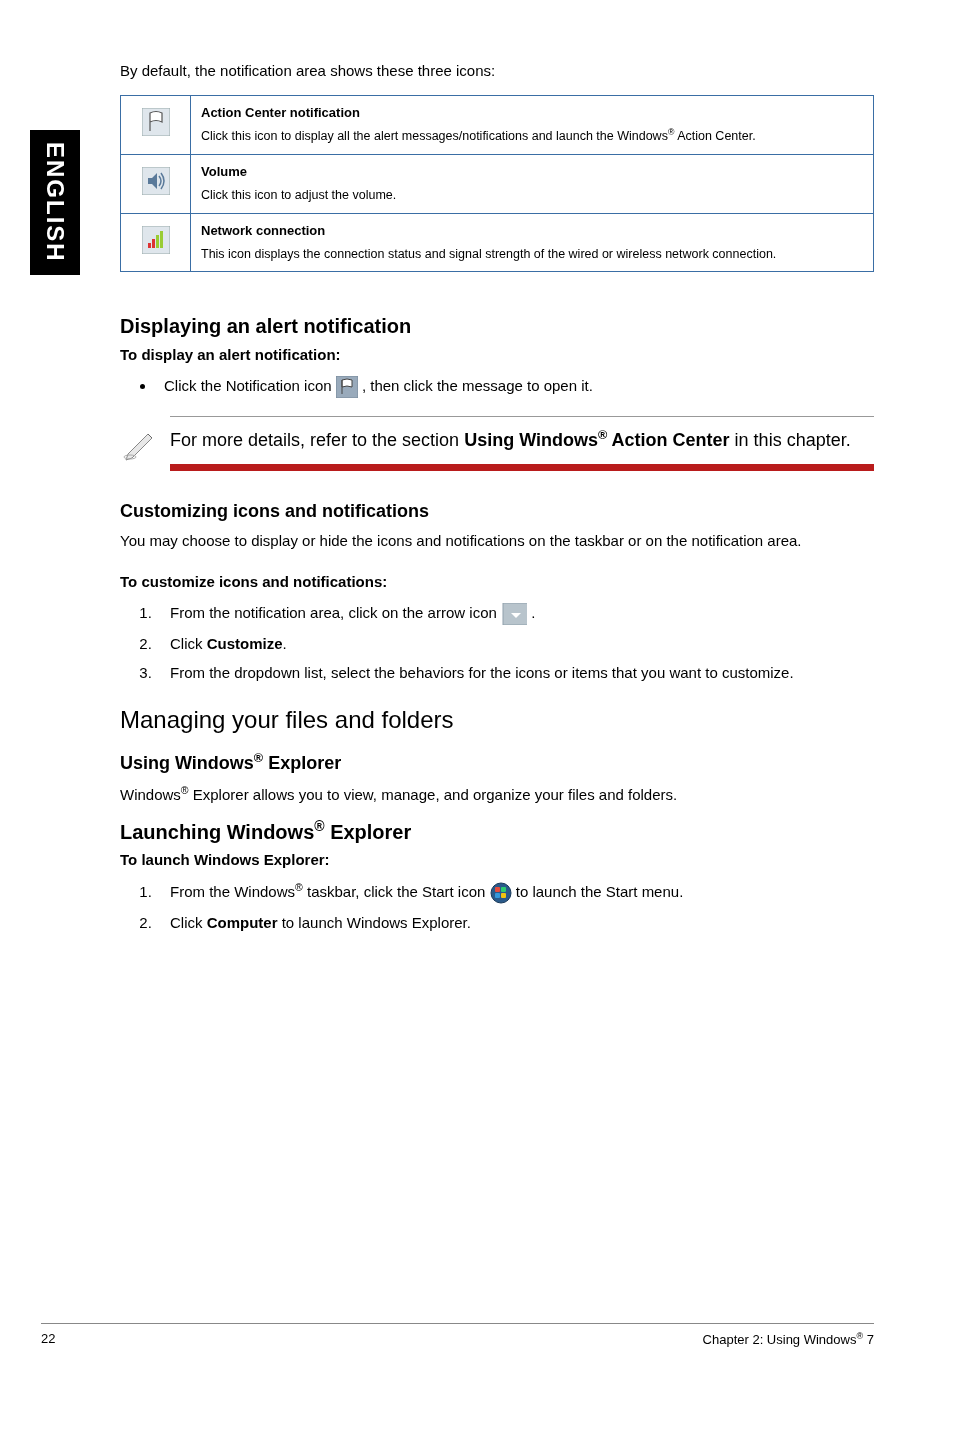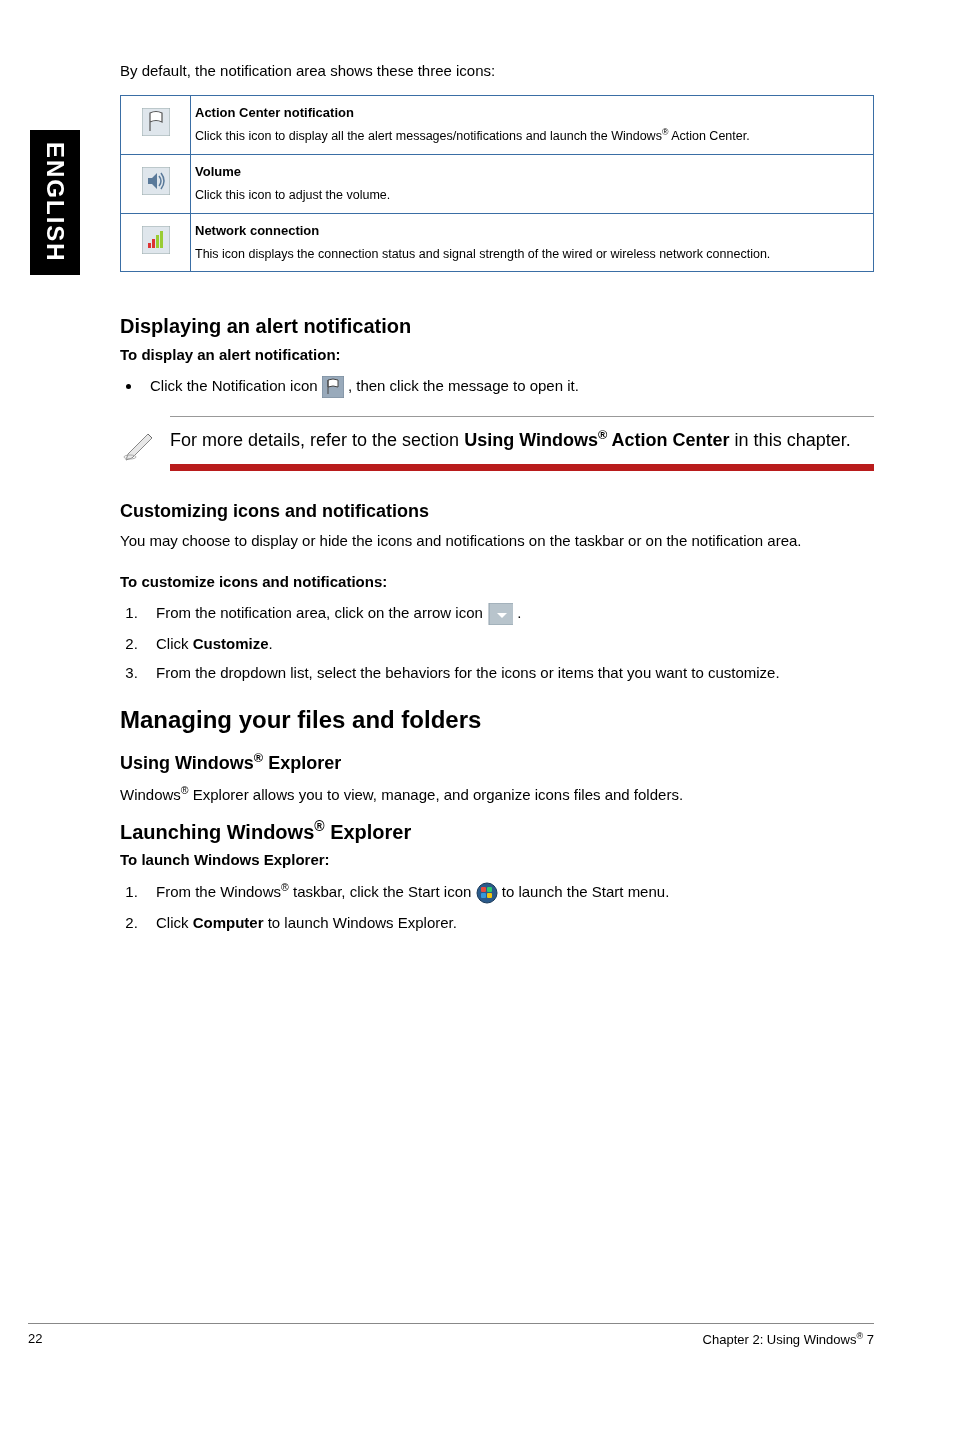--- a/index.html
+++ b/index.html
@@ -44,21 +44,21 @@
     margin-bottom: 12px;
   }
   .icon-table {
     border: 1.5px solid #3a6ea5;
     border-collapse: collapse;
     width: 100%;
     margin: 14px 0 40px 0;
   }
   .icon-table td {
     border: 1px solid #3a6ea5;
-    padding: 8px 4px;
+    padding: 8px 10px;
     vertical-align: middle;
   }
   .icon-table td.icon-cell {
     width: 70px;
     text-align: center;
     border-right: 1px solid #3a6ea5;
   }
   .icon-table .row-title {
     font-weight: bold;
     font-size: 13px;
@@ -73,21 +73,21 @@
     font-size: 20px;
     font-weight: bold;
     margin-bottom: 4px;
   }
   .bold-line {
     font-weight: bold;
     font-size: 15px;
     margin-bottom: 10px;
   }
   ul.bullets, ol.numbered {
-    margin-left: 22px;
+    margin-left: 36px;
     margin-bottom: 16px;
   }
   ul.bullets li, ol.numbered li {
     font-size: 15px;
     margin-bottom: 8px;
     padding-left: 8px;
   }
   ol.numbered {
     list-style: decimal;
   }
@@ -103,33 +103,33 @@
   }
   .note-text {
     border-top: 1px solid #999;
     border-bottom: 7px solid #b91c1c;
     padding: 10px 0;
     font-size: 18px;
     flex: 1;
   }
   h1.major {
     font-size: 24px;
-    font-weight: bold;
+    font-weight: normal;
     margin: 20px 0 14px 0;
   }
   .inline-icon {
     display: inline-block;
     vertical-align: middle;
     width: 22px;
     height: 22px;
   }
   .footer {
     position: absolute;
     bottom: 30px;
-    left: 28px;
+    left: 41px;
     right: 80px;
     border-top: 1px solid #888;
     padding-top: 6px;
     font-size: 13px;
     display: flex;
     justify-content: space-between;
   }
   sup { font-size: 0.7em; }
   .spacer { height: 8px; }
 </style>
@@ -236,21 +236,21 @@
       </li>
       <li>From the dropdown list, select the behaviors for the icons or items that you want to customize.</li>
     </ol>
 
     <h1 class="major">Managing your files and folders</h1>
 
     <h2 class="section">
       <span>Using Windows</span><sup>®</sup><span> Explorer</span>
     </h2>
     <p class="body">
-      <span>Windows</span><sup>®</sup><span> Explorer allows you to view, manage, and organize icons files and folders.</span>
+      <span>Windows</span><sup>®</sup><span> Explorer allows you to view, manage, and organize your files and folders.</span>
     </p>
 
     <h3 class="sub">
       <span>Launching Windows</span><sup>®</sup><span> Explorer</span>
     </h3>
     <p class="bold-line">To launch Windows Explorer:</p>
 
     <ol class="numbered">
       <li>
         <span>From the Windows</span><sup>®</sup><span> taskbar, click the Start icon </span>

